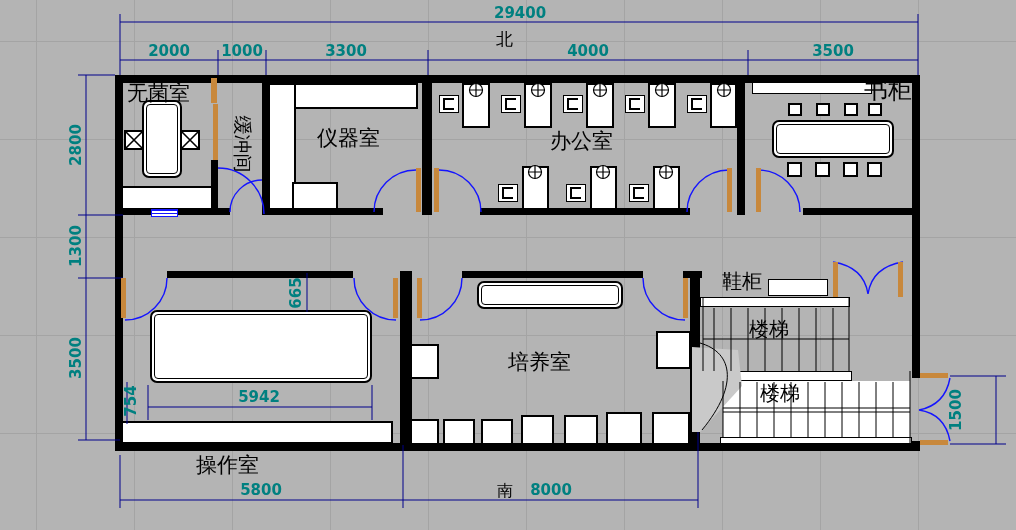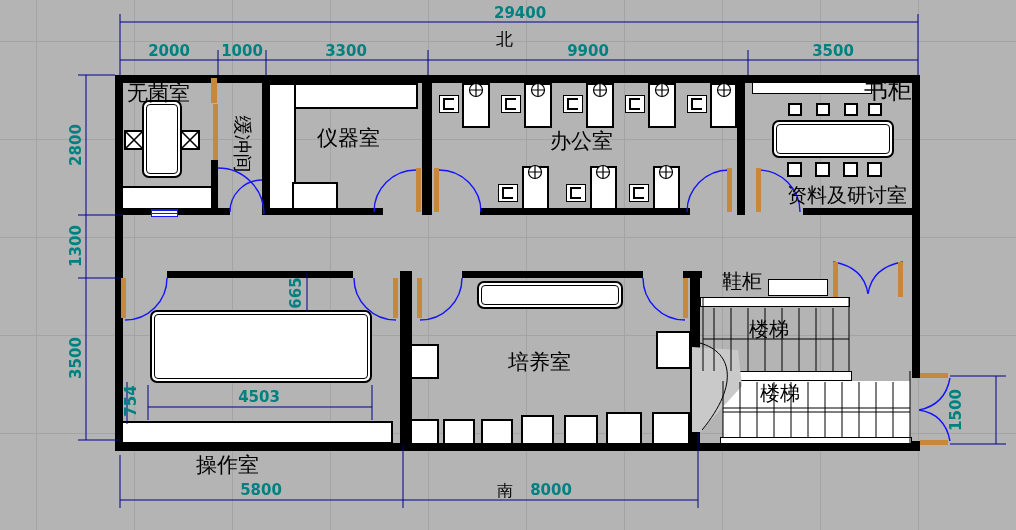--- a/index.html
+++ b/index.html
@@ -235,40 +235,39 @@
   <div class="furn" style="left:481px;top:419px;width:32px;height:26px;"></div>
   <div class="furn" style="left:521px;top:415px;width:33px;height:30px;"></div>
   <div class="furn" style="left:564px;top:415px;width:34px;height:30px;"></div>
   <div class="furn" style="left:606px;top:412px;width:36px;height:33px;"></div>
   <div class="furn" style="left:652px;top:412px;width:38px;height:33px;"></div>
 
   <div class="dimtext" style="left:494px;top:5px;">29400</div>
   <div class="dimtext" style="left:144px;top:43px;">2000</div>
   <div class="dimtext" style="left:217px;top:43px;">1000</div>
   <div class="dimtext" style="left:321px;top:43px;">3300</div>
-  <div class="dimtext" style="left:563px;top:43px;">9900</div>
+  <div class="dimtext" style="left:563px;top:43px;">4000</div>
   <div class="dimtext" style="left:808px;top:43px;">3500</div>
   <div class="dimtext rot" style="left:51px;top:137px;">2800</div>
   <div class="dimtext rot" style="left:51px;top:238px;">1300</div>
   <div class="dimtext rot" style="left:51px;top:350px;">3500</div>
   <div class="dimtext" style="left:236px;top:482px;text-align:center;">5800</div>
   <div class="dimtext" style="left:526px;top:482px;">8000</div>
   <div class="dimtext rot" style="left:931px;top:402px;">1500</div>
-  <div class="dimtext" style="left:234px;top:389px;">4503</div>
+  <div class="dimtext" style="left:234px;top:389px;">5942</div>
   <div class="dimtext rot" style="left:106px;top:393px;">754</div>
   <div class="dimtext rot" style="left:271px;top:285px;">665</div>
 
   <div class="compass" style="left:496px;top:28px;">北</div>
   <div class="compass" style="left:497px;top:481px;font-size:16px;">南</div>
 
   <div class="rlabel" style="left:127px;top:82px;">无菌室</div>
   <div class="rlabel" style="left:211px;top:133px;width:64px;font-size:19px;transform:rotate(90deg);text-align:center;">缓冲间</div>
   <div class="rlabel" style="left:317px;top:127px;">仪器室</div>
   <div class="rlabel" style="left:550px;top:130px;">办公室</div>
   <div class="rlabel" style="left:864px;top:79px;font-size:24px;z-index:8;">书柜</div>
-  <div class="rlabel" style="left:787px;top:184px;font-size:20px;">资料及研讨室</div>
   <div class="rlabel" style="left:722px;top:270px;font-size:20px;">鞋柜</div>
   <div class="rlabel" style="left:749px;top:318px;font-size:20px;z-index:8;">楼梯</div>
   <div class="rlabel" style="left:760px;top:382px;font-size:20px;z-index:8;">楼梯</div>
   <div class="rlabel" style="left:508px;top:351px;">培养室</div>
   <div class="rlabel" style="left:196px;top:454px;">操作室</div>
 
 </div>
 
 </body></html>

